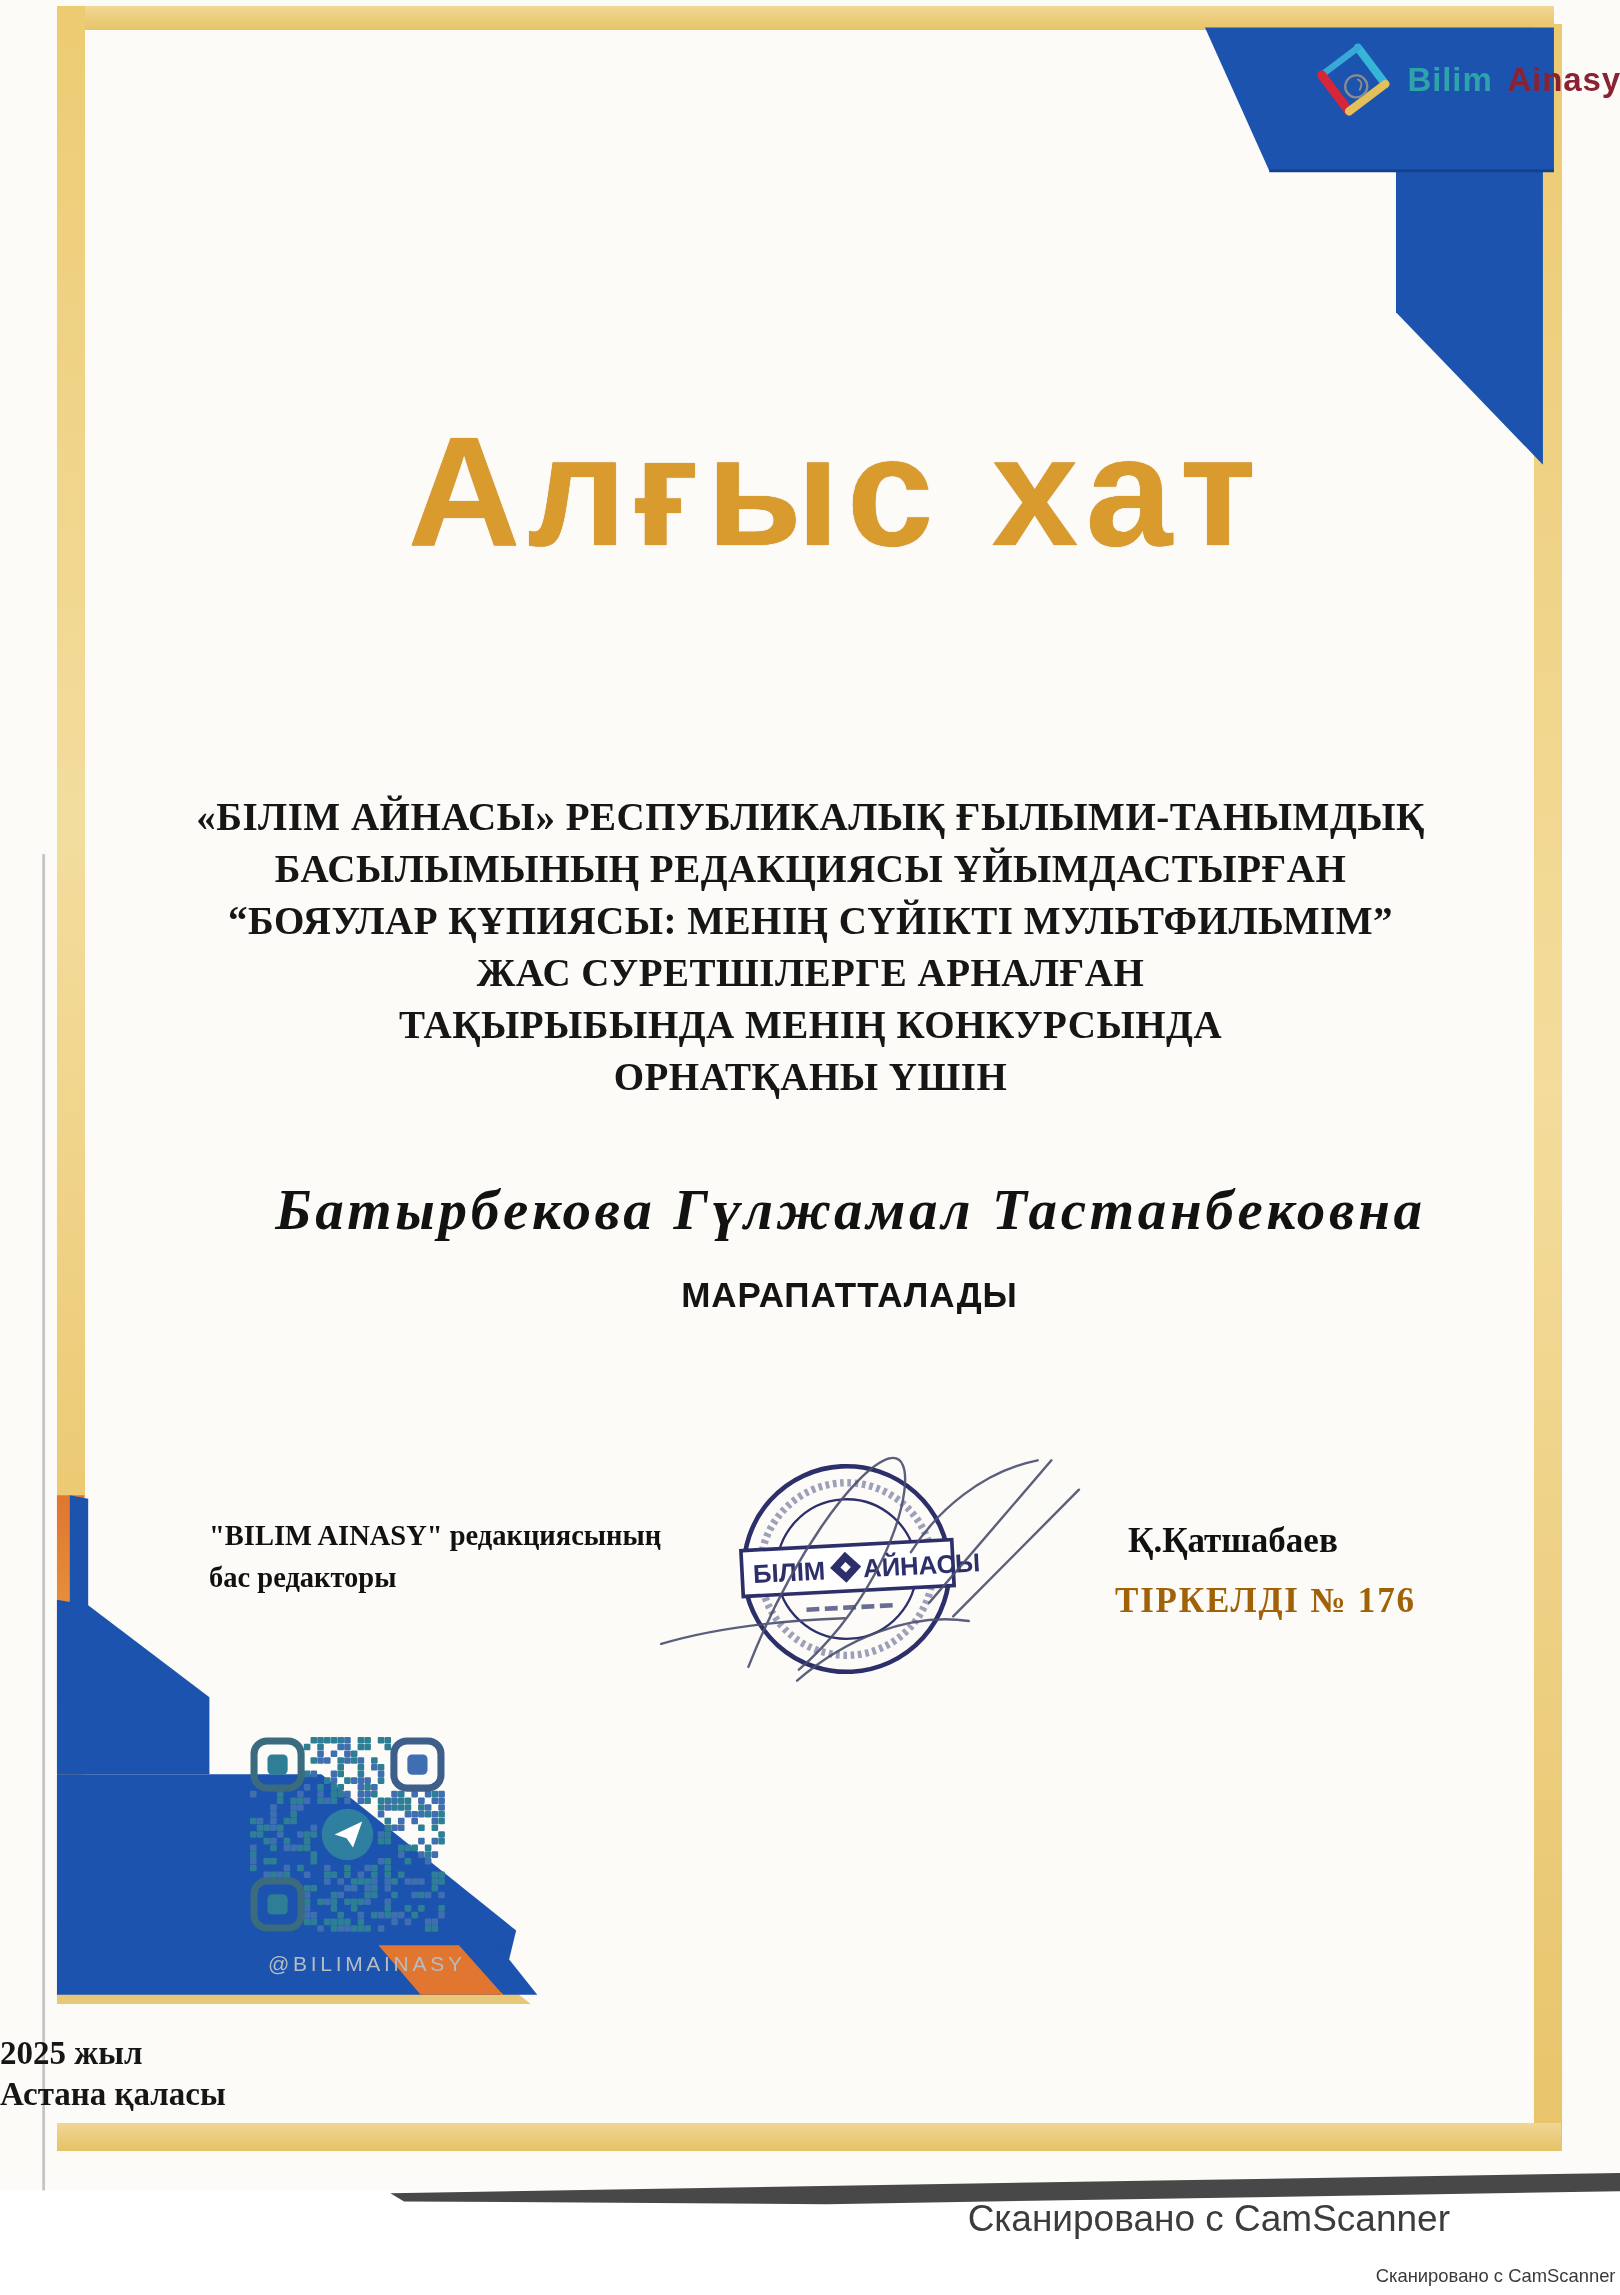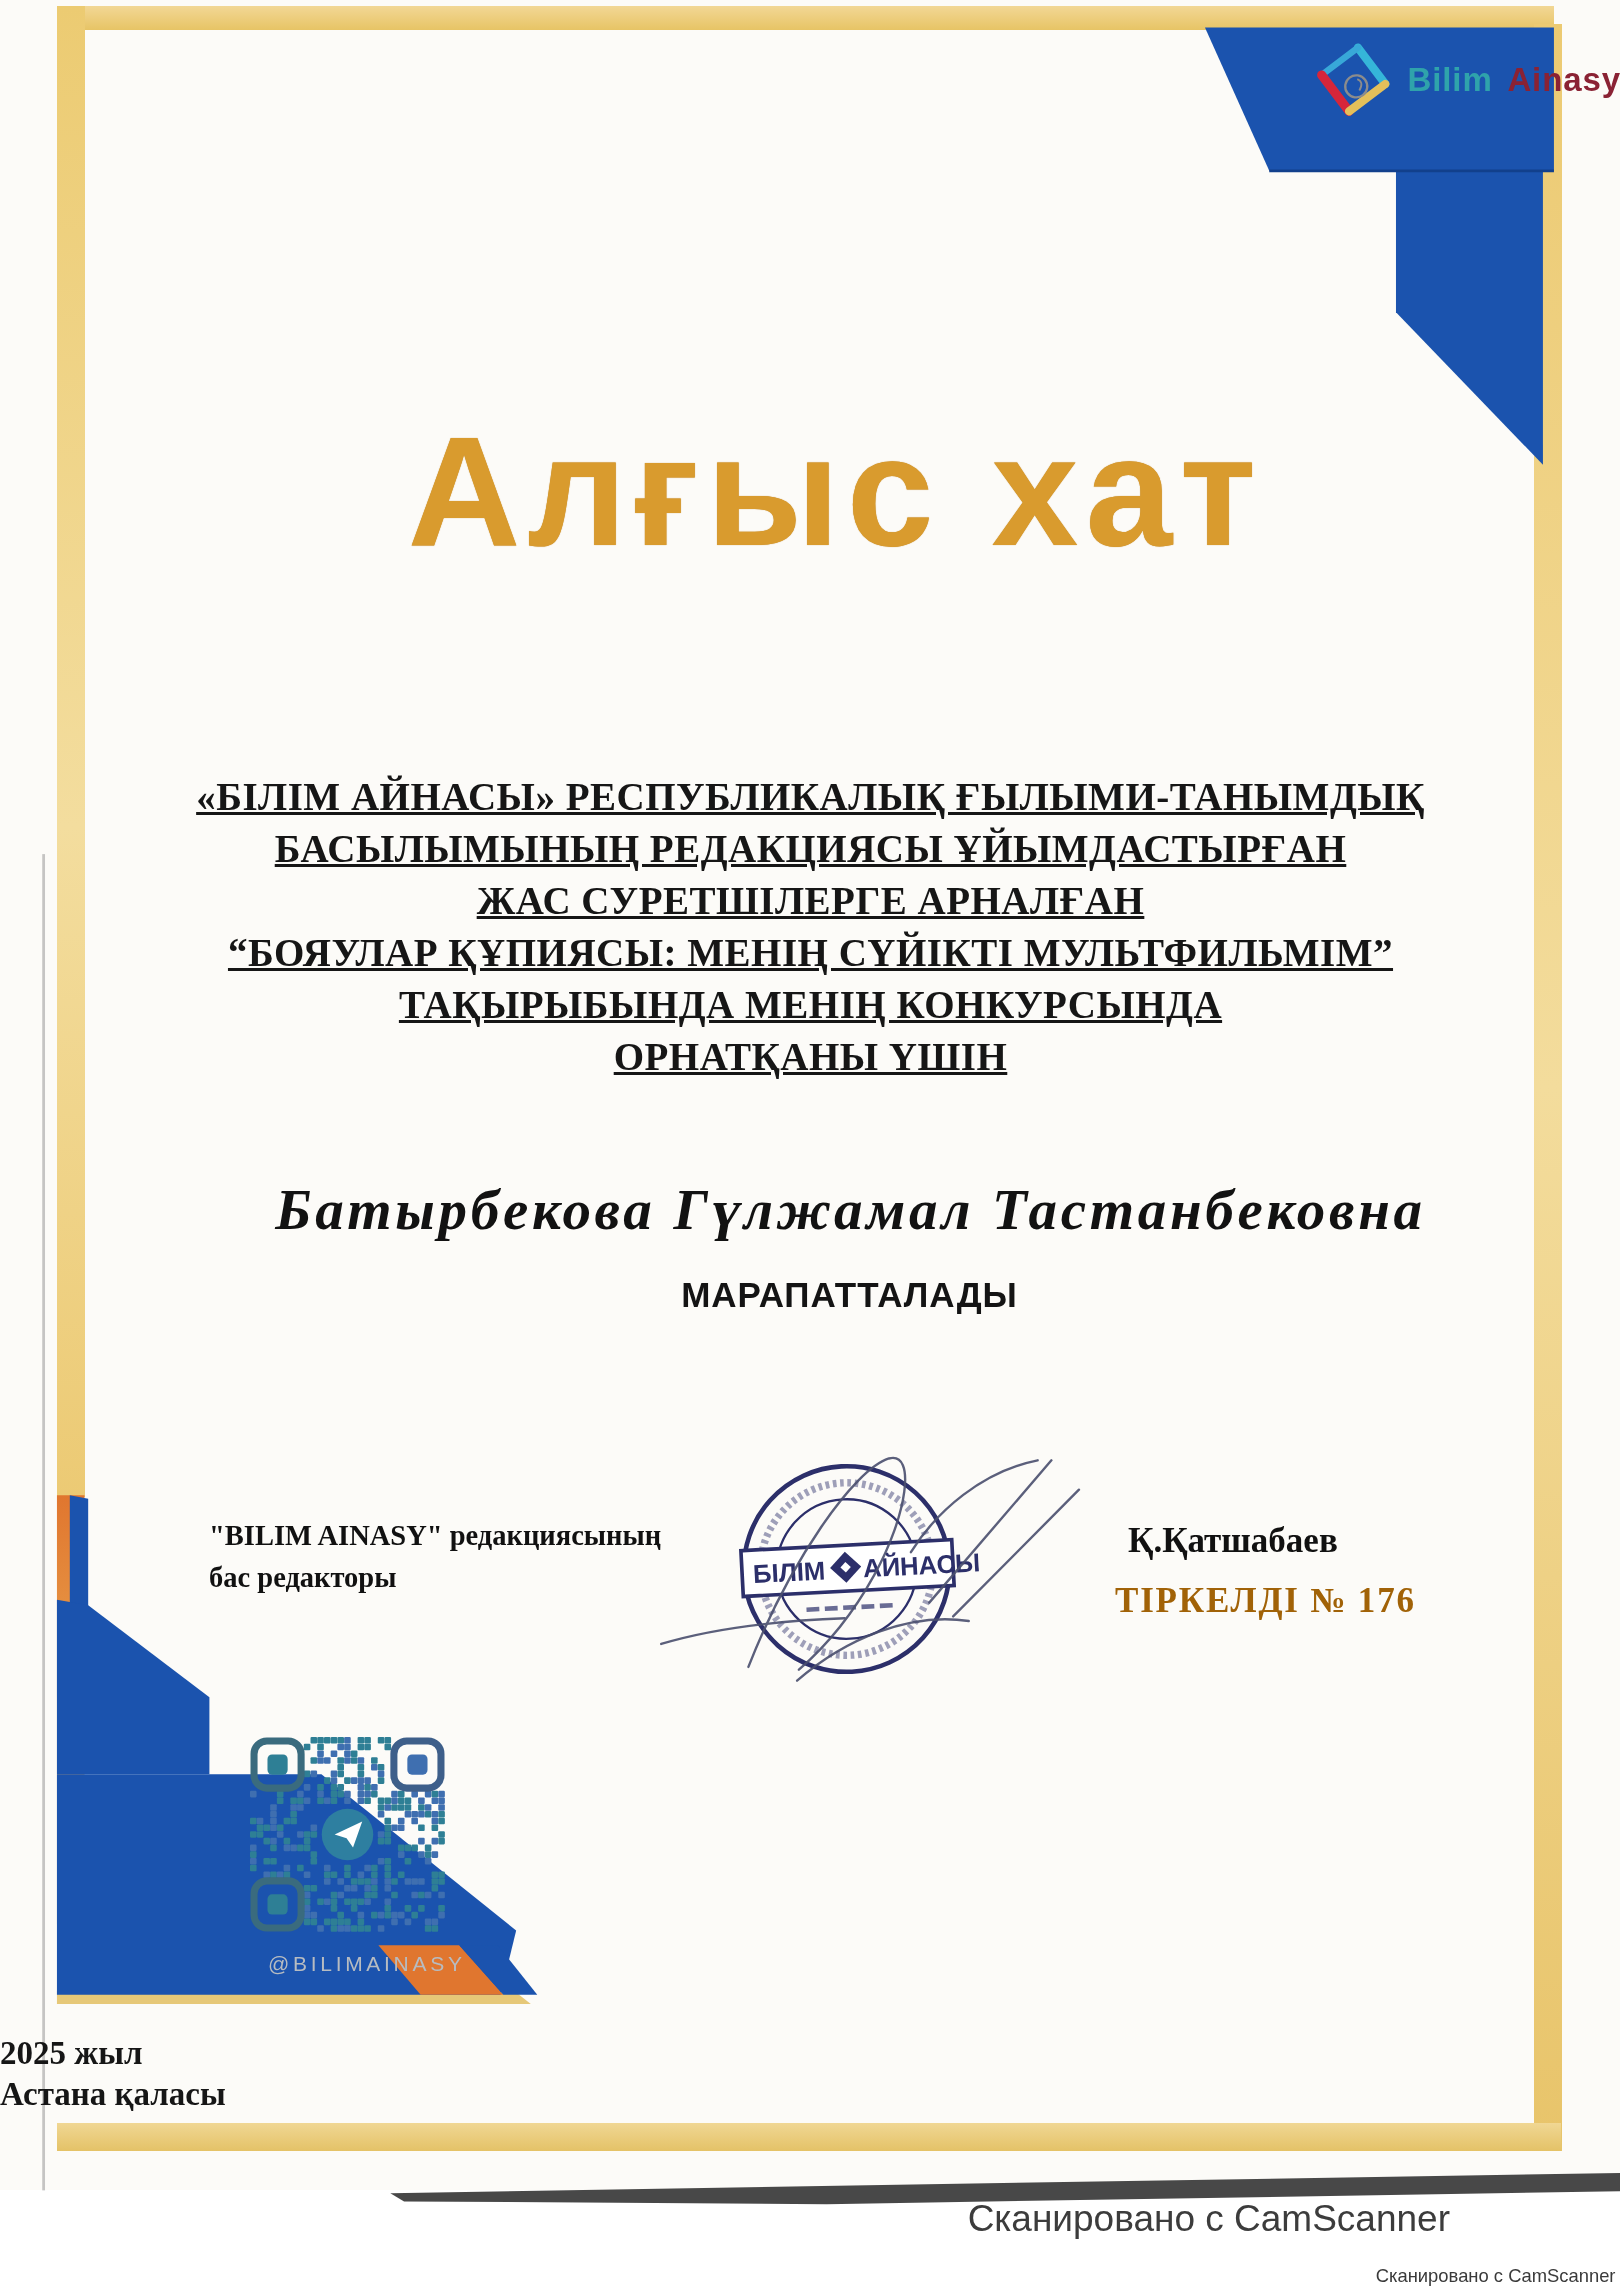--- a/index.html
+++ b/index.html
@@ -19,21 +19,21 @@
   
   .logo-row{position:absolute;left:0;top:40px;width:1621px;display:flex;align-items:center;justify-content:flex-end;gap:14.7px;}
   .logo-word{font-family:"Liberation Sans",sans-serif;font-weight:bold;font-size:33px;letter-spacing:0.9px;}
   .logo-w1{color:#2fa3ab;}
   .logo-w2{color:#8a2234;}
   
   .title{position:absolute;left:41px;top:402px;width:1589px;text-align:center;
          font-family:"Liberation Sans",sans-serif;font-weight:bold;font-size:156px;
          letter-spacing:7.3px;color:#d99b2e;text-shadow:0 0 0.9px #b97f1e;}
   
-  .body-block{position:absolute;left:0;top:771px;width:1621px;text-align:center;color:#161616;text-decoration:underline;}
+  .body-block{position:absolute;left:0;top:791px;width:1621px;text-align:center;color:#161616;}
   .body-line{font-size:39px;font-weight:bold;line-height:52px;letter-spacing:0.5px;}
   .name{position:absolute;left:0;top:1177px;width:1621px;text-align:center;
         font-style:italic;font-weight:bold;font-size:57px;letter-spacing:3.7px;color:#121212;padding-left:40px;}
   .award{position:absolute;left:55px;top:1275px;width:1589px;text-align:center;
         font-family:"Liberation Sans",sans-serif;font-weight:bold;font-size:35px;letter-spacing:0.9px;color:#141414;}
   
   .editor{position:absolute;left:209px;top:1515px;font-weight:bold;font-size:28.5px;line-height:42px;color:#111;}
   .signer{position:absolute;left:1128px;top:1521px;font-weight:bold;font-size:35px;color:#111;}
   .registration{position:absolute;left:1115px;top:1581px;font-weight:bold;font-size:35px;letter-spacing:1.8px;color:#a16207;}
   
@@ -104,22 +104,22 @@
     </svg>
     <span class="logo-word logo-w1">Bilim</span>
     <span class="logo-word logo-w2">Ainasy</span>
   </div>
 
   <div class="title">Алғыс хат</div>
 
   <div class="body-block">
     <div class="body-line">«БІЛІМ АЙНАСЫ» РЕСПУБЛИКАЛЫҚ ҒЫЛЫМИ-ТАНЫМДЫҚ</div>
     <div class="body-line">БАСЫЛЫМЫНЫҢ РЕДАКЦИЯСЫ ҰЙЫМДАСТЫРҒАН</div>
+    <div class="body-line">“БОЯУЛАР ҚҰПИЯСЫ: МЕНІҢ СҮЙІКТІ МУЛЬТФИЛЬМІМ”</div>
     <div class="body-line">ЖАС СУРЕТШІЛЕРГЕ АРНАЛҒАН</div>
-    <div class="body-line">“БОЯУЛАР ҚҰПИЯСЫ: МЕНІҢ СҮЙІКТІ МУЛЬТФИЛЬМІМ”</div>
     <div class="body-line">ТАҚЫРЫБЫНДА МЕНІҢ КОНКУРСЫНДА</div>
     <div class="body-line">ОРНАТҚАНЫ ҮШІН</div>
   </div>
 
   <div class="name">Батырбекова Гүлжамал Тастанбековна</div>
   <div class="award">МАРАПАТТАЛАДЫ</div>
 
   <div class="editor">
     <div>"BILIM AINASY" редакциясының</div>
     <div>бас редакторы</div>

